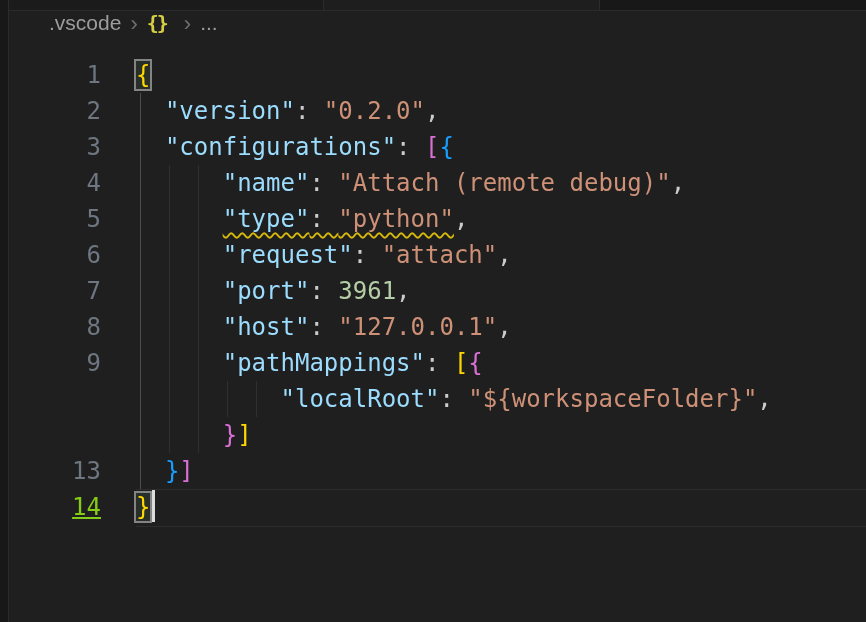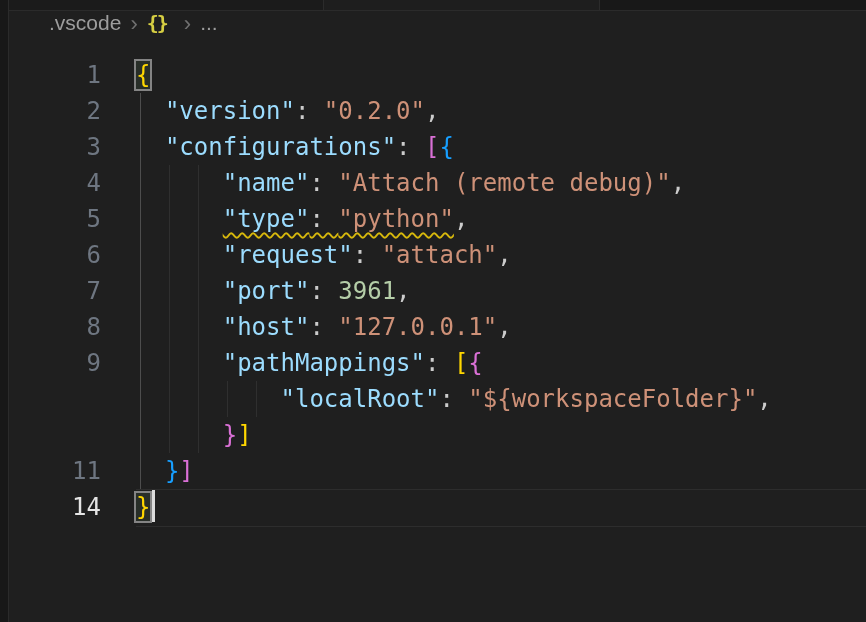--- a/index.html
+++ b/index.html
@@ -41,21 +41,21 @@
     margin-right:8px; letter-spacing:-2px;
   }
 
   
   .code-area { position:absolute; left:9px; top:57px; right:0; }
   .code-line { position:relative; height:36px; font-size:24px; line-height:36px; }
   .ln {
     position:absolute; left:0; top:0; width:92px; height:36px;
     text-align:right; color:#6e7681; user-select:none;
   }
-  .ln.cur { color:#e5e5e5; }
+  .ln.cur { color:#84cc16;text-decoration:underline; }
   .code { position:absolute; left:127px; top:0; white-space:pre; color:#cccccc; }
 
   .guide { position:absolute; top:0; width:1px; height:36px; background:#2f2f2f; }
   .guide.activeg { background:#4d4d4d; }
 
   .code-line.active::before {
     content:""; position:absolute; left:127px; right:0; top:0; height:36px;
     border-top:1px solid #2d2d2d; border-bottom:1px solid #2d2d2d;
     pointer-events:none;
   }
@@ -171,21 +171,21 @@
       <div class="guide" style="left: 246.6px;"></div>
       <div class="code"><span class="pn">          </span><span class="key">"localRoot"</span><span class="pn">: </span><span class="str">"${workspaceFolder}"</span><span class="pn">,</span></div>
     </div>
     <div class="code-line">
       <div class="guide activeg" style="left: 131px;"></div>
       <div class="guide" style="left: 159.9px;"></div>
       <div class="guide" style="left: 188.8px;"></div>
       <div class="code"><span class="pn">      </span><span class="b2">}</span><span class="b1">]</span></div>
     </div>
     <div class="code-line">
-      <div class="ln">11</div>
+      <div class="ln">13</div>
       <div class="guide activeg" style="left: 131px;"></div>
       <div class="code"><span class="pn">  </span><span class="b3">}</span><span class="b2">]</span></div>
     </div>
     <div class="code-line active">
       <div class="ln cur">14</div>
       <div class="code"><span class="b1 boxed">}</span><span class="caret"></span></div>
     </div>
   </div>
 
 </body></html>

